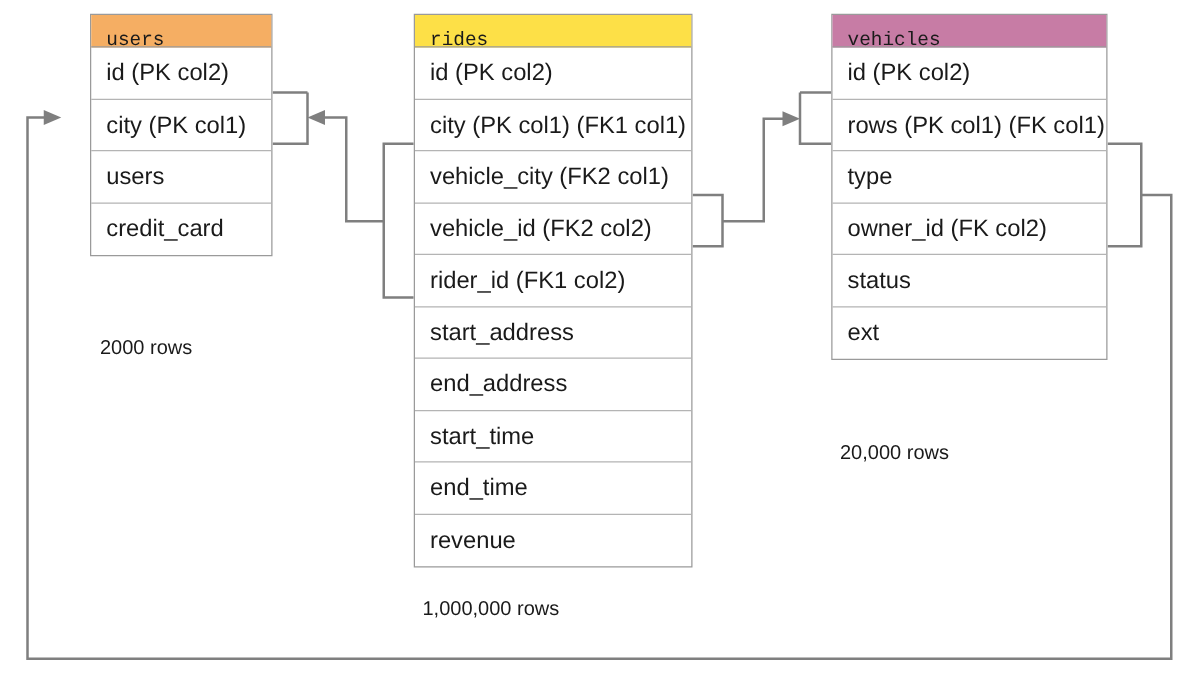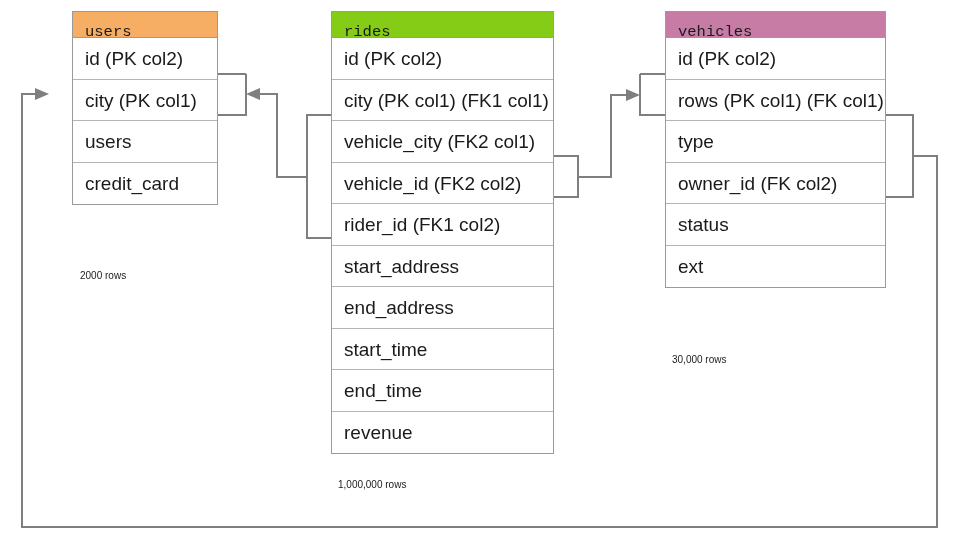--- a/index.html
+++ b/index.html
@@ -40,21 +40,21 @@
     padding: 0 0 0 12px;
     font-size: 19px;
     color: #1a1a1a;
     border-bottom: 1px solid #b4b4b4;
     white-space: nowrap;
     overflow: hidden;
   }
   .er-row.last { border-bottom: none; }
   .row-count {
     position: absolute;
-    font-size: 10px;
+    font-size: 16px;
     color: #1a1a1a;
     white-space: nowrap;
   }
   #edges {
     position: absolute;
     left: 0;
     top: 0;
     width: 960px;
     height: 540px;
     pointer-events: none;
@@ -101,21 +101,21 @@
       <span>users</span>
     </div>
     <div class="er-row">id (PK col2)</div>
     <div class="er-row">city (PK col1)</div>
     <div class="er-row">users</div>
     <div class="er-row last">credit_card</div>
   </div>
   <div class="row-count" style="left:80px; top:270px;">2000 rows</div>
 
   <div class="er-table" style="left:331px; top:11px; width:223px;">
-    <div class="er-header" style="background:#84cc16;">
+    <div class="er-header" style="background:#fde047;">
       <span>rides</span>
     </div>
     <div class="er-row">id (PK col2)</div>
     <div class="er-row">city (PK col1) (FK1 col1)</div>
     <div class="er-row">vehicle_city (FK2 col1)</div>
     <div class="er-row">vehicle_id (FK2 col2)</div>
     <div class="er-row">rider_id (FK1 col2)</div>
     <div class="er-row">start_address</div>
     <div class="er-row">end_address</div>
     <div class="er-row">start_time</div>
@@ -128,15 +128,15 @@
     <div class="er-header" style="background:#C77CA5;">
       <span>vehicles</span>
     </div>
     <div class="er-row">id (PK col2)</div>
     <div class="er-row">rows (PK col1) (FK col1)</div>
     <div class="er-row">type</div>
     <div class="er-row">owner_id (FK col2)</div>
     <div class="er-row">status</div>
     <div class="er-row last">ext</div>
   </div>
-  <div class="row-count" style="left:672px; top:354px;">30,000 rows</div>
+  <div class="row-count" style="left:672px; top:354px;">20,000 rows</div>
 
 </div>
 
 </body></html>

